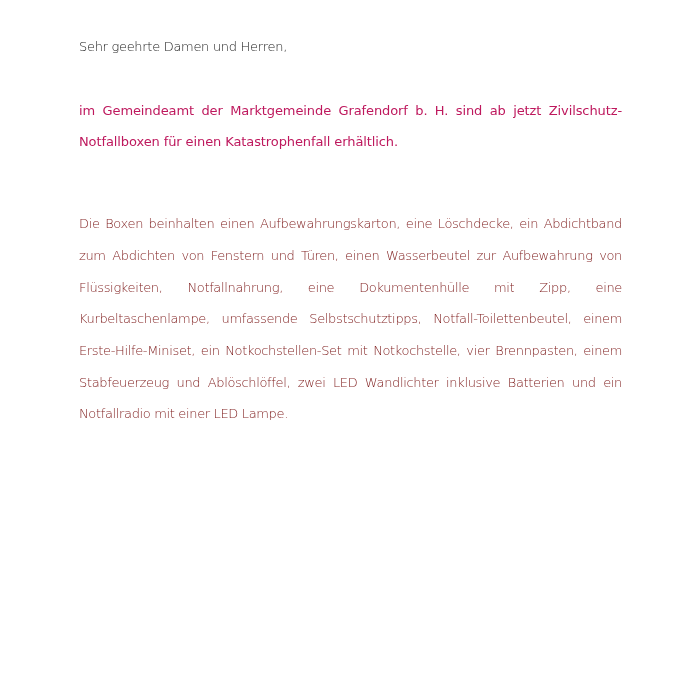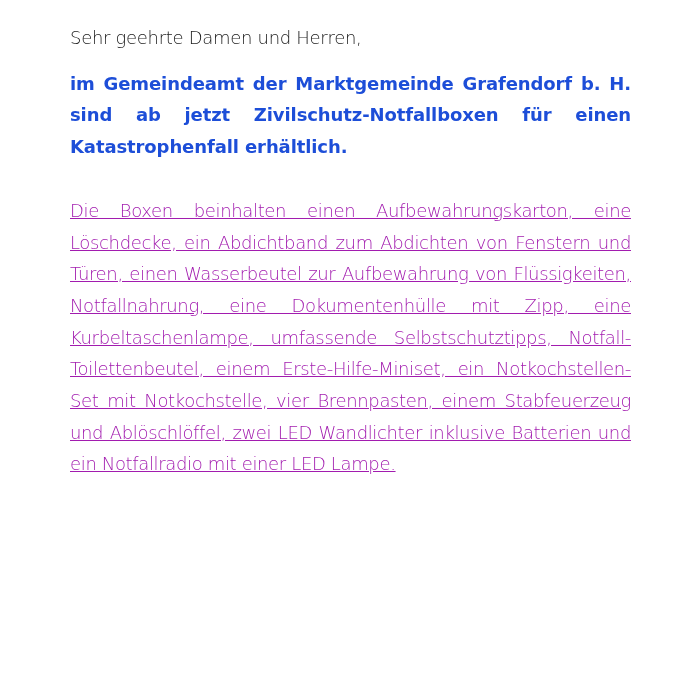--- a/index.html
+++ b/index.html
@@ -15,43 +15,42 @@
       font-family: "DejaVu Sans", sans-serif;
       color: #1a1a1a;
     }
     .doc {
       position: absolute;
       left: 70px;
       top: 22px;
       width: 561px;
     }
     .p {
-      margin: 0;
-      font-size: 18px;
+      margin: 9px;
+      font-size: 13px;
       line-height: 31.7px;
       text-align: justify;
       letter-spacing: -0.2px;
       word-spacing: 0px;
     }
     .greeting {
       font-weight: 300;
       text-align: left;
       color: #222222;
       letter-spacing: -0.3px;
     }
     .bold {
-      font-weight: 700;
-      color: #1d4ed8;
+      font-weight: 400;
+      color: #be185d;
       letter-spacing: -0.1px;
     }
     .light {
       font-weight: 300;
-      color: #a21caf;
+      color: #7f1d1d;
       letter-spacing: -0.35px;
-      text-decoration: underline;
     }
     .gap-sm { height: 14px; }
     .gap-lg { height: 32px; }
   </style>
 </head>
 <body>
 
 <div class="doc">
   <p class="p greeting">Sehr geehrte Damen und Herren,</p>
   <div class="gap-sm"></div>

